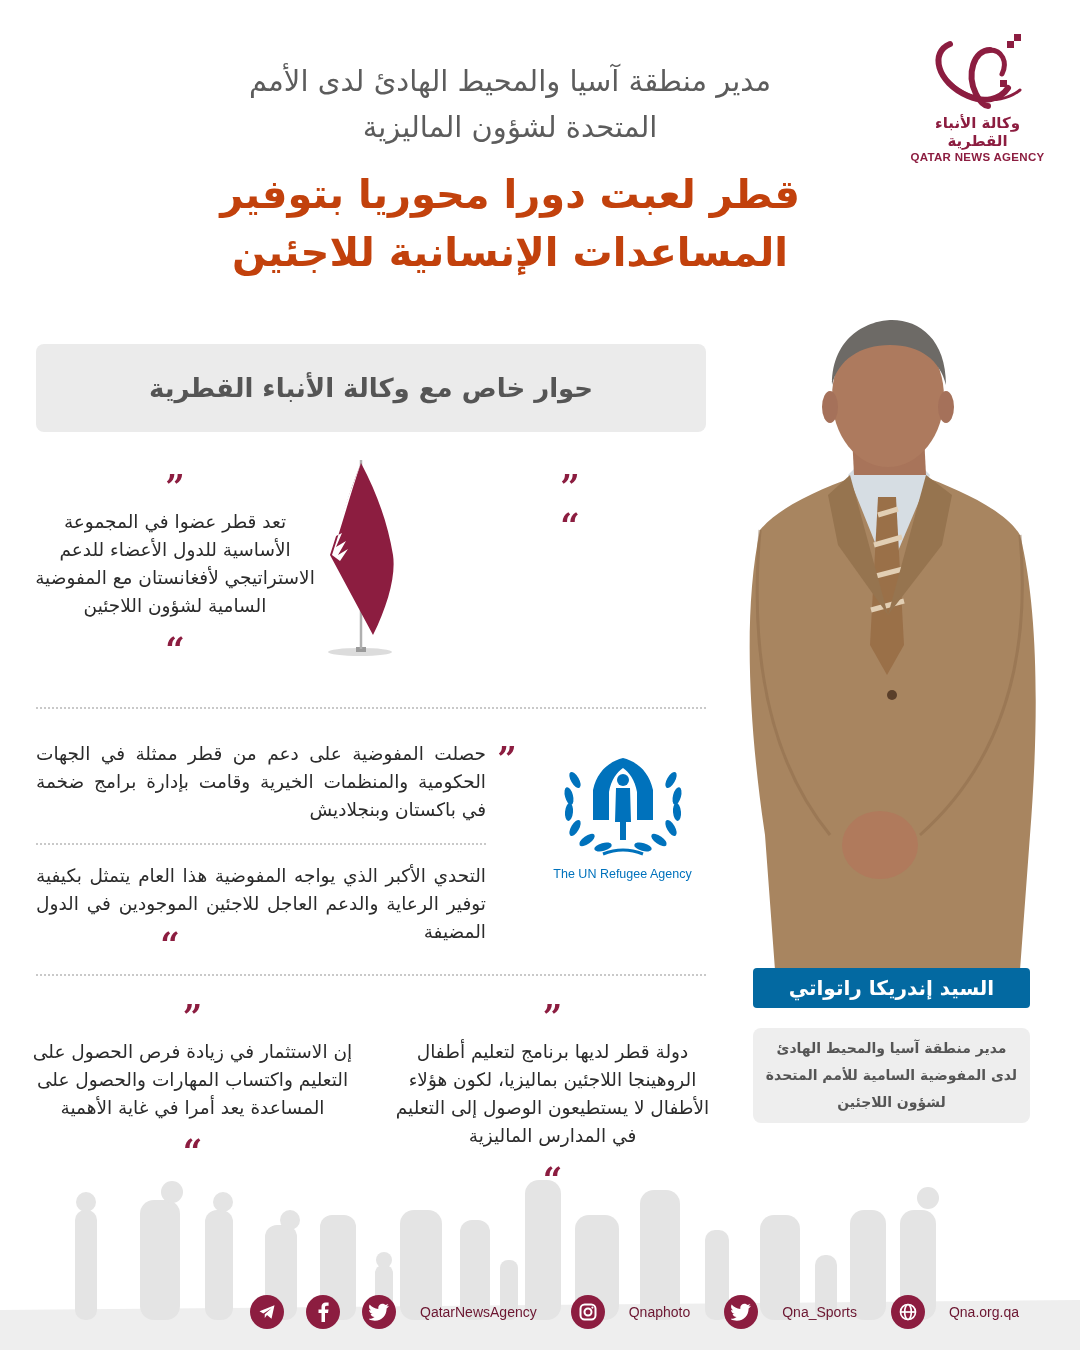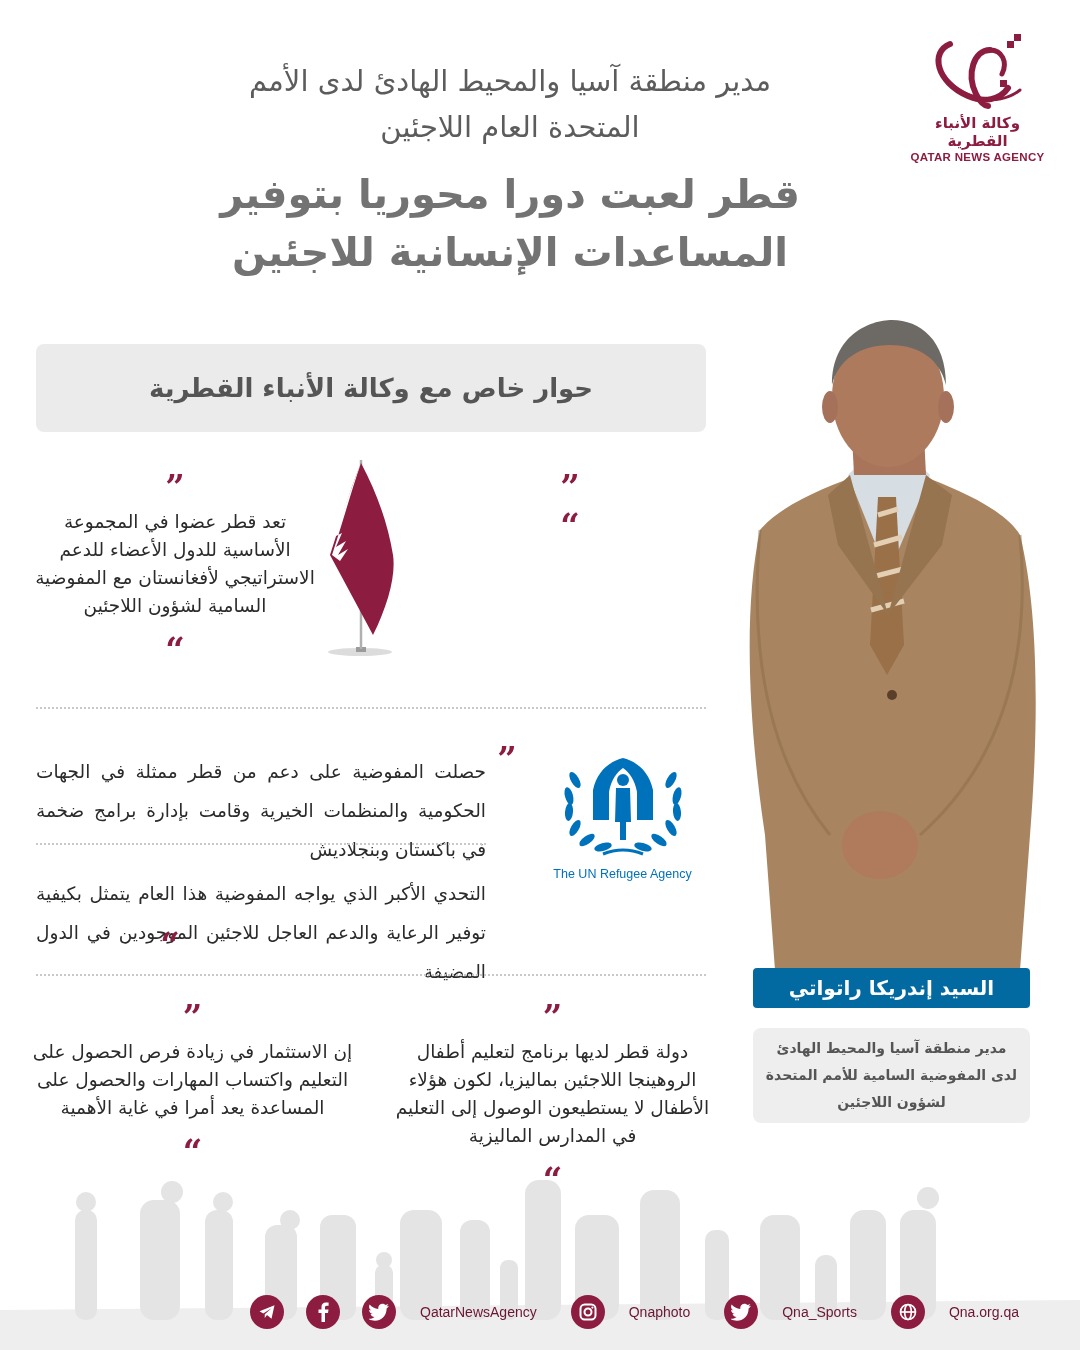--- a/index.html
+++ b/index.html
@@ -9,21 +9,21 @@
   .abs { position: absolute; }
 
   
   .logo { left: 905px; top: 30px; width: 145px; height: 130px; direction: ltr; text-align: center; }
   .logo svg { display: block; margin: 0 auto; }
   .logo-ar { font-family: "DejaVu Sans", sans-serif; font-size: 15px; font-weight: bold; color: #8c1d40; direction: rtl; margin-top: 2px; }
   .logo-en { font-family: "Liberation Sans", sans-serif; font-size: 11.5px; font-weight: bold; color: #8c1d40; letter-spacing: 0.3px; margin-top: 1px; }
 
   
   .subtitle { left: 200px; top: 58px; width: 620px; text-align: center; font-size: 29px; line-height: 46px; color: #5c5c5c; }
-  .title { left: 200px; top: 165px; width: 620px; text-align: center; font-size: 40px; line-height: 58px; font-weight: bold; color: #737373; }
+  .title { left: 200px; top: 165px; width: 620px; text-align: center; font-size: 40px; line-height: 58px; font-weight: bold; color: #c2410c; }
 
   
   .banner { left: 36px; top: 344px; width: 670px; height: 88px; background: #ebebeb; border-radius: 8px; display: flex; align-items: center; justify-content: center; }
   .banner span { font-size: 26px; font-weight: bold; color: #555555; }
 
   
   .q-mark { color: #8c1d40; font-family: "DejaVu Serif", serif; font-size: 34px; font-weight: bold; line-height: 1; text-align: center; }
   .quote { text-align: center; font-size: 18.5px; line-height: 28px; color: #2b2b2b; }
 
   .block-a { left: 420px; top: 470px; width: 300px; }
@@ -33,21 +33,21 @@
   .q-top { margin-bottom: 12px; height: 26px; }
   .q-bot { margin-top: 12px; height: 26px; }
 
   
   .flag { left: 318px; top: 455px; width: 95px; height: 205px; }
 
   
   .divider { left: 36px; width: 670px; height: 0; border-top: 2px dotted #c9c9c9; }
 
   
-  .statement { left: 36px; width: 450px; font-size: 18.5px; line-height: 39px; text-align: justify; text-align-last: right; color: #2b2b2b; margin-top: 12px; }
+  .statement { left: 36px; width: 450px; font-size: 18.5px; line-height: 28px; text-align: justify; text-align-last: right; color: #2b2b2b; }
   .statement-quote-right { left: 492px; width: 30px; }
   .unhcr { left: 540px; top: 750px; width: 165px; height: 175px; direction: ltr; text-align: center; }
   .unhcr-word { font-family: "Liberation Sans", sans-serif; font-weight: bold; font-size: 36px; color: #0072bc; letter-spacing: 1px; line-height: 1; margin-top: 4px; }
   .unhcr-tag { font-family: "Liberation Sans", sans-serif; font-size: 12.5px; color: #0072bc; margin-top: 3px; }
 
   
   .portrait { left: 720px; top: 315px; width: 340px; height: 660px; }
 
   
   .name-card { left: 753px; top: 968px; width: 277px; height: 40px; background: #0369a1; border-radius: 4px; display: flex; align-items: center; justify-content: center; }
@@ -73,21 +73,21 @@
     <path d="M62 20 C74 20 80 32 74 44" fill="none" stroke="#8c1d40" stroke-width="5" stroke-linecap="round"></path>
     <path d="M12 40 C30 70 70 78 92 60" fill="none" stroke="#8c1d40" stroke-width="3" stroke-linecap="round"></path>
     <rect x="86" y="4" width="7" height="7" fill="#8c1d40"></rect>
     <rect x="79" y="11" width="7" height="7" fill="#8c1d40"></rect>
     <rect x="72" y="50" width="7" height="7" fill="#8c1d40"></rect>
   </svg>
   <div class="logo-ar">وكالة الأنباء القطرية</div>
   <div class="logo-en">QATAR NEWS AGENCY</div>
 </div>
 
-<div class="abs subtitle">مدير منطقة آسيا والمحيط الهادئ لدى الأمم المتحدة العام اللاجئين</div>
+<div class="abs subtitle">مدير منطقة آسيا والمحيط الهادئ لدى الأمم المتحدة لشؤون الماليزية</div>
 <div class="abs title">قطر لعبت دورا محوريا بتوفير المساعدات الإنسانية للاجئين</div>
 
 <div class="abs banner">
   <span>حوار خاص مع وكالة الأنباء القطرية</span>
 </div>
 
 <div class="abs block-a">
   <div class="q-mark q-top">”</div>
   <div class="q-mark q-bot">“</div>
 </div>

